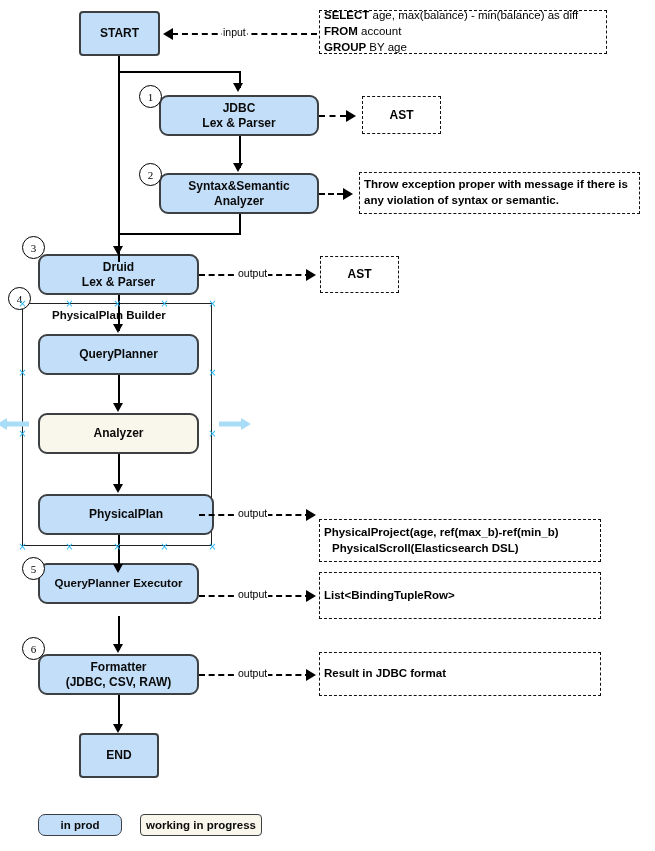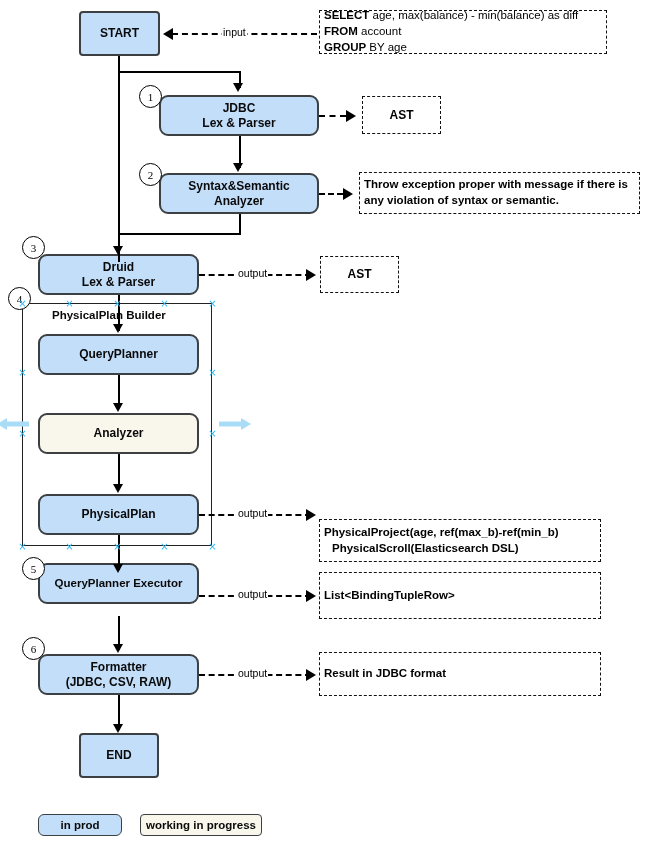--- a/index.html
+++ b/index.html
@@ -297,21 +297,21 @@
   <div class="vline" style="left:118px; top:375px; height:29px;"></div>
   <div class="arrow-down" style="left:113px; top:403px;"></div>
 
   <div class="node cream" style="left:38px; top:413px; width:161px; height:41px;">
     <span>Analyzer</span>
   </div>
 
   <div class="vline" style="left:118px; top:454px; height:32px;"></div>
   <div class="arrow-down" style="left:113px; top:484px;"></div>
 
-  <div class="node" style="left:38px; top:494px; width:161px; height:41px;">
+  <div class="node" style="left:38px; top:494px; width:176px; height:41px;">
     <span>PhysicalPlan</span>
   </div>
 
   <div class="dash-h" style="left:199px; top:514px; width:112px;"></div>
   <div class="edge-label" style="left:237px; top:507px;">output</div>
   <div class="dash-arrow-right" style="left:306px; top:509px;"></div>
   <div class="dashbox" style="left:319px; top:519px; width:282px; height:43px;">
     <div>
       <span class="ln bold">PhysicalProject(age, ref(max_b)-ref(min_b)</span>
       <span class="ln bold" style="padding-left:8px;">PhysicalScroll(Elasticsearch DSL)</span>
@@ -351,20 +351,20 @@
     <span class="bold">Result in JDBC format</span>
   </div>
 
   <div class="vline" style="left:118px; top:695px; height:35px;"></div>
   <div class="arrow-down" style="left:113px; top:724px;"></div>
 
   <div class="node rounded-lg" style="left:79px; top:733px; width:80px; height:45px;">
     <span>END</span>
   </div>
 
-  <div class="legend-item prod" style="left:38px; top:814px; width:84px; height:22px;border-radius:6px;">
+  <div class="legend-item prod" style="left:38px; top:814px; width:84px; height:22px;">
     <span>in prod</span>
   </div>
   <div class="legend-item wip" style="left:140px; top:814px; width:122px; height:22px;">
     <span>working in progress</span>
   </div>
 
 </div>
 
 </body></html>

